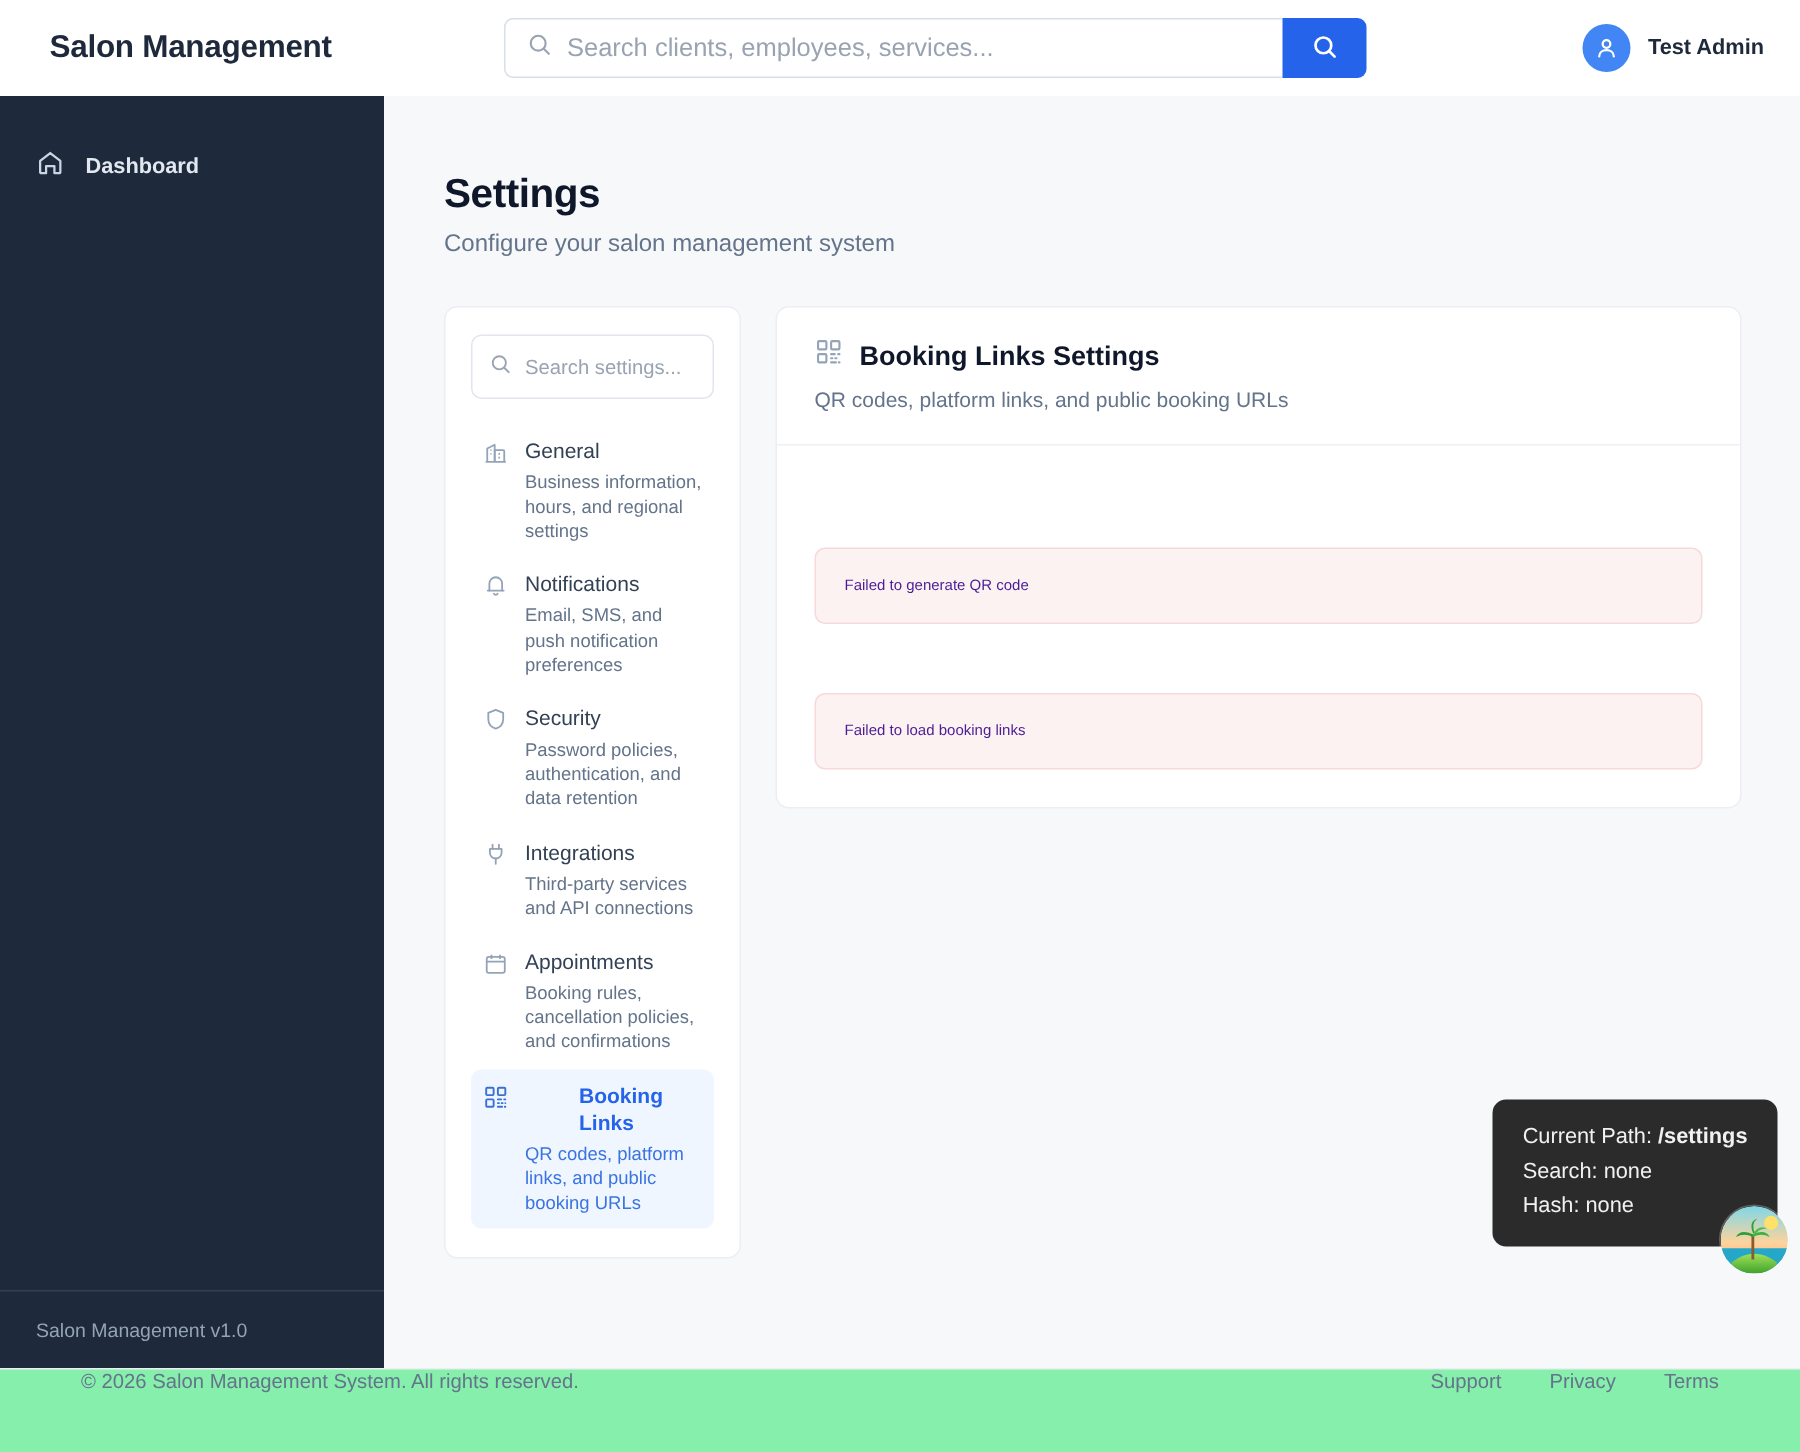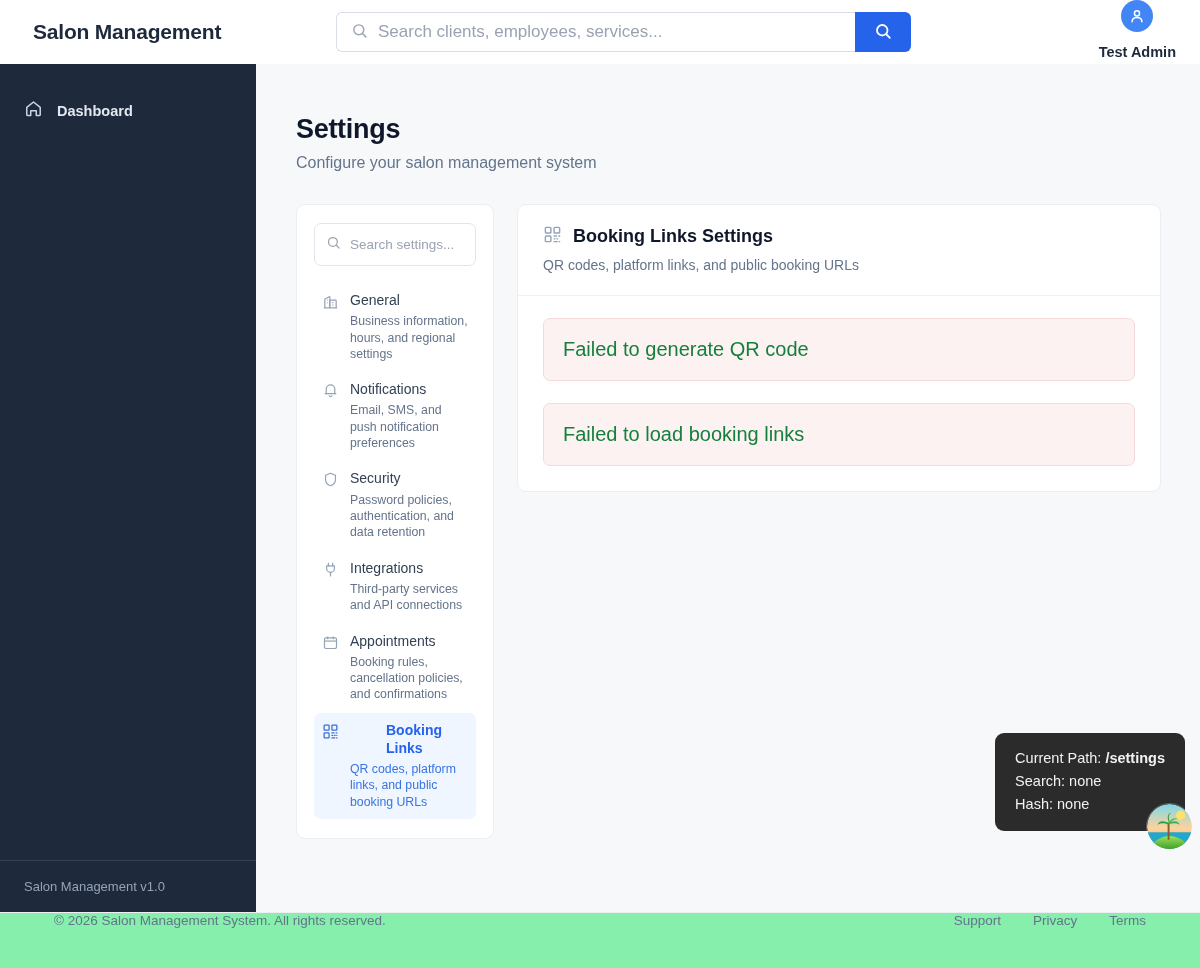--- a/index.html
+++ b/index.html
@@ -50,21 +50,20 @@
     width: 56px; height: 40px;
     background: #2563eb; border: none;
     border-radius: 0 6px 6px 0;
     cursor: pointer;
     display: flex; align-items: center; justify-content: center;
   }
   .user-area {
     position: absolute; right: 24px; top: 0; height: 64px;
     display: flex; align-items: center; gap: 12px;
     cursor: pointer;
-    flex-direction: column;
   }
   .avatar {
     width: 32px; height: 32px; border-radius: 50%;
     background: #4285f4;
     display: flex; align-items: center; justify-content: center;
   }
   .user-name { font-size: 14.5px; color: #1e293b; font-weight: 600; }
 
   
   .body-row { flex: 1; display: flex; min-height: 0; }
@@ -145,23 +144,24 @@
   .detail-head { padding: 20px 25px 22px 25px; border-bottom: 1px solid #eef0f4; }
   .detail-title-row { display: flex; align-items: center; gap: 11px; }
   .detail-title { font-size: 18px; font-weight: bold; color: #0f172a; }
   .detail-sub { font-size: 14px; color: #64748b; margin-top: 9px; }
   .detail-body { padding: 22px 25px 25px 25px; }
   .alert {
     background: #fdf2f2;
     border: 1px solid #f6dada;
     border-radius: 7px;
     padding: 19px 19px;
-    font-size: 20px;
-    color: #15803d;
+    font-size: 10px;
+    color: #4c1d95;
     margin-bottom: 22px;
+    margin-top: 46px;
   }
   .alert:last-child { margin-bottom: 0; }
 
   
   .footer {
     height: 56px; min-height: 56px;
     background: #86efac;
     border-top: 1px solid #eceef2;
     display: flex; align-items: flex-start; justify-content: space-between;
     padding: 0 54px;

